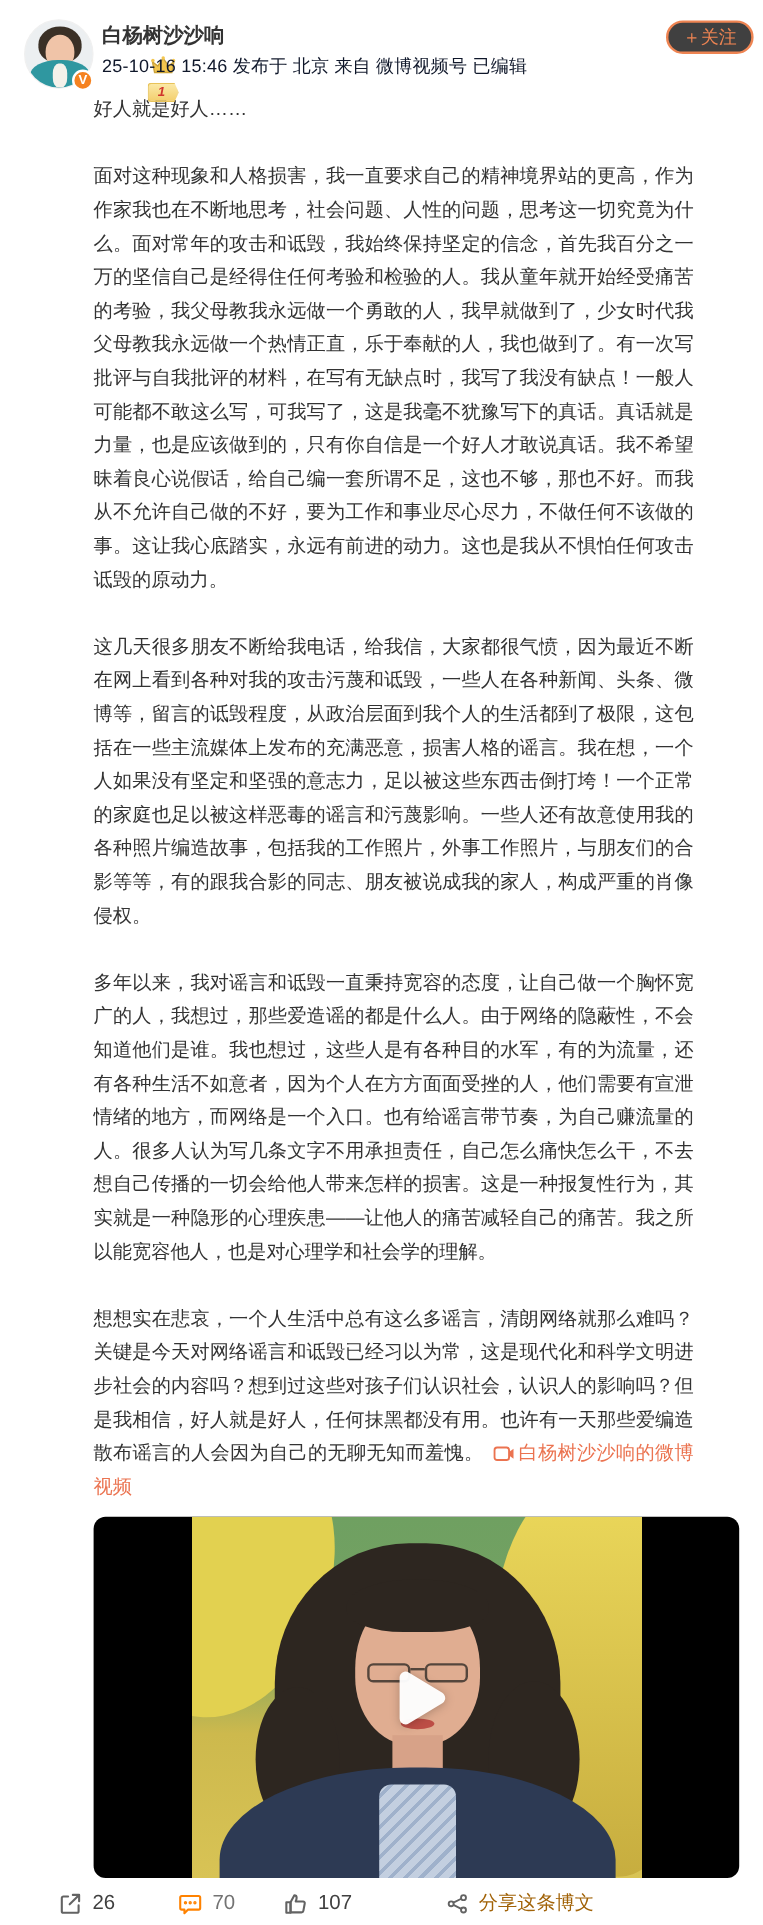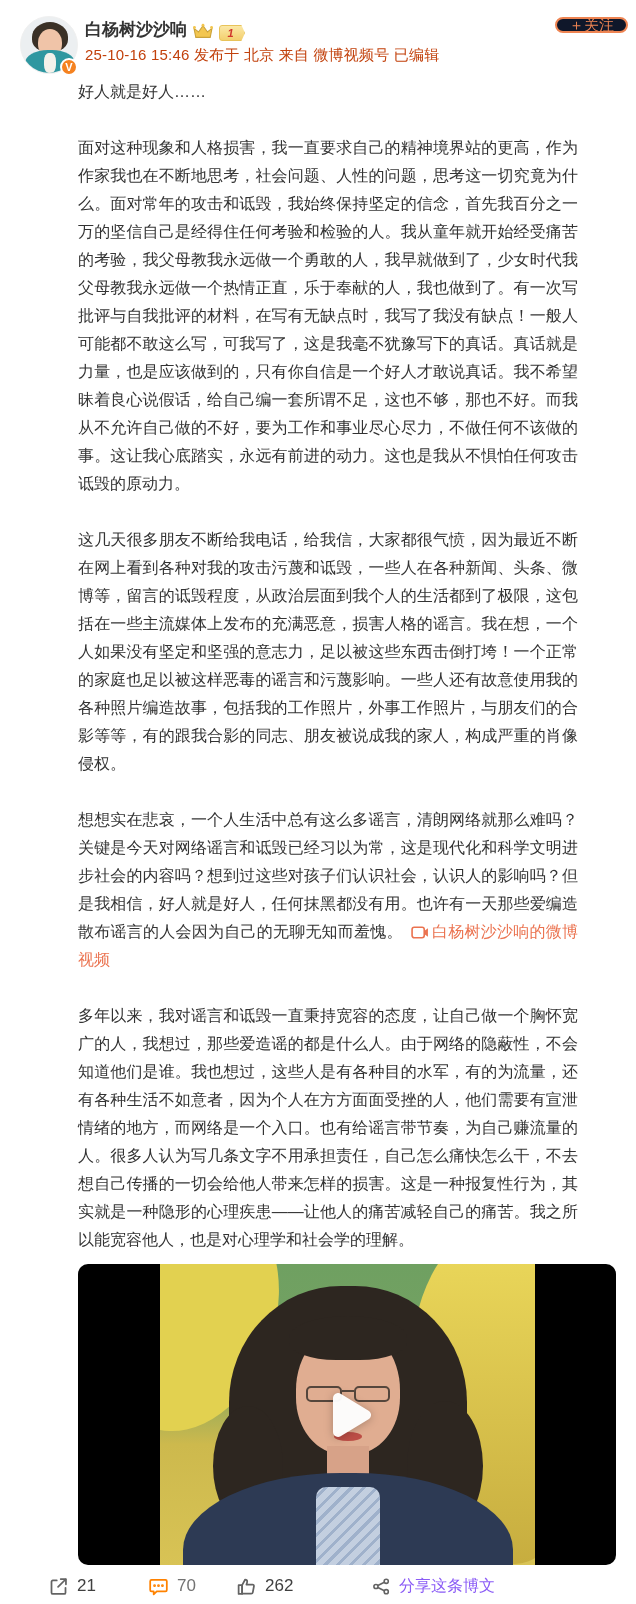--- a/index.html
+++ b/index.html
@@ -18,34 +18,34 @@
   }
   .avatar .hair{position:absolute;left:11px;top:5px;width:36px;height:30px;background:#3a3026;border-radius:50% 50% 42% 42%;}
   .avatar .face{position:absolute;left:17px;top:12px;width:24px;height:28px;background:#f0c4a8;border-radius:50% 50% 46% 46%;}
   .avatar .body{position:absolute;left:4px;top:33px;width:50px;height:28px;background:#2f97a0;border-radius:46% 46% 0 0;}
   .avatar .scarf{position:absolute;left:23px;top:36px;width:12px;height:20px;background:#f4f1ea;border-radius:40%;}
   .vbadge{
     position:absolute;left:60px;top:58px;width:18px;height:18px;border-radius:50%;
     background:#f58220;border:2px solid #ffffff;color:#fff;font-size:11px;font-weight:700;
     display:flex;align-items:center;justify-content:center;box-sizing:border-box;
   }
-  .name-row{position:absolute;left:85px;top:18px;display:flex;align-items:flex-end;gap:5px;}
+  .name-row{position:absolute;left:85px;top:18px;display:flex;align-items:center;gap:5px;flex-direction:column;}
   .name{font-size:17px;font-weight:700;color:#333333;}
   .crown{width:22px;height:18px;display:block;}
   .lvl-tag{
     height:16px;min-width:26px;padding:0 7px 0 4px;background:linear-gradient(180deg,#fbe8a6,#f3cf6e);
     border:1px solid #e8c35a;box-sizing:border-box;border-radius:3px 3px 3px 3px;
     clip-path:polygon(0 0,86% 0,100% 50%,86% 100%,0 100%);
     display:flex;align-items:center;justify-content:center;
   }
   .lvl-tag span{color:#d0352c;font-size:11px;font-weight:700;font-style:italic;}
-  .meta{position:absolute;left:85px;top:46px;font-size:15px;color:#c2410c;letter-spacing:.2px;text-align:right;}
+  .meta{position:absolute;left:85px;top:46px;font-size:15px;color:#0f172a;letter-spacing:.2px;text-align:right;}
   .follow-btn{
-    position:absolute;right:8px;top:17px;height:16px;padding:0 12px;border-radius:15px;
-    border:2px solid #ee8452;color:#ee8452;background:#0f172a;font-size:15px;
+    position:absolute;right:8px;top:17px;height:28px;padding:0 12px;border-radius:15px;
+    border:2px solid #ee8452;color:#ee8452;background:#404040;font-size:15px;
     display:flex;align-items:center;justify-content:center;box-sizing:border-box;
   }
 
   
   .content{padding:0 92px 0 78px;width:500px;box-sizing:content-box;}
   .content p{
     margin:28px 0 0 0;font-size:16px;line-height:28px;color:#333333;
     text-align:justify;word-break:break-all;
   }
   .content p.title{margin-top:0;}
@@ -77,21 +77,21 @@
     background:repeating-linear-gradient(135deg,#c3cfe0 0 6px,#9fb1cb 6px 9px);}
   .play-wrap{position:absolute;left:0;top:0;width:100%;height:100%;display:flex;align-items:center;justify-content:center;}
   .play-wrap svg{display:block;filter:drop-shadow(0 1px 4px rgba(0,0,0,.25));}
 
   
   .action-bar{position:relative;height:42px;}
   .act{position:absolute;top:0;height:42px;display:flex;align-items:center;gap:8px;}
   .act .cnt{font-size:17px;color:#404040;}
   .act.comment .cnt{color:#737373;}
   .act.repost{left:48px;} .act.comment{left:148px;} .act.like{left:236px;} .act.share{left:372px;}
-  .act.share .cnt{color:#8b5cf6;font-size:16px;}
+  .act.share .cnt{color:#a16207;font-size:16px;}
 </style>
 </head>
 <body>
 
 <div class="post">
 
   <div class="header">
     <div class="avatar">
       <div class="hair"></div>
       <div class="face"></div>
@@ -115,25 +115,25 @@
 
     <div class="meta">25-10-16 15:46 发布于 北京 来自 微博视频号 已编辑</div>
 
     <div class="follow-btn">＋关注</div>
   </div>
 
   <div class="content">
     <p class="title">好人就是好人……</p>
     <p>面对这种现象和人格损害，我一直要求自己的精神境界站的更高，作为作家我也在不断地思考，社会问题、人性的问题，思考这一切究竟为什么。面对常年的攻击和诋毁，我始终保持坚定的信念，首先我百分之一万的坚信自己是经得住任何考验和检验的人。我从童年就开始经受痛苦的考验，我父母教我永远做一个勇敢的人，我早就做到了，少女时代我父母教我永远做一个热情正直，乐于奉献的人，我也做到了。有一次写批评与自我批评的材料，在写有无缺点时，我写了我没有缺点！一般人可能都不敢这么写，可我写了，这是我毫不犹豫写下的真话。真话就是力量，也是应该做到的，只有你自信是一个好人才敢说真话。我不希望昧着良心说假话，给自己编一套所谓不足，这也不够，那也不好。而我从不允许自己做的不好，要为工作和事业尽心尽力，不做任何不该做的事。这让我心底踏实，永远有前进的动力。这也是我从不惧怕任何攻击诋毁的原动力。</p>
     <p>这几天很多朋友不断给我电话，给我信，大家都很气愤，因为最近不断在网上看到各种对我的攻击污蔑和诋毁，一些人在各种新闻、头条、微博等，留言的诋毁程度，从政治层面到我个人的生活都到了极限，这包括在一些主流媒体上发布的充满恶意，损害人格的谣言。我在想，一个人如果没有坚定和坚强的意志力，足以被这些东西击倒打垮！一个正常的家庭也足以被这样恶毒的谣言和污蔑影响。一些人还有故意使用我的各种照片编造故事，包括我的工作照片，外事工作照片，与朋友们的合影等等，有的跟我合影的同志、朋友被说成我的家人，构成严重的肖像侵权。</p>
+    <p>多年以来，我对谣言和诋毁一直秉持宽容的态度，让自己做一个胸怀宽广的人，我想过，那些爱造谣的都是什么人。由于网络的隐蔽性，不会知道他们是谁。我也想过，这些人是有各种目的水军，有的为流量，还有各种生活不如意者，因为个人在方方面面受挫的人，他们需要有宣泄情绪的地方，而网络是一个入口。也有给谣言带节奏，为自己赚流量的人。很多人认为写几条文字不用承担责任，自己怎么痛快怎么干，不去想自己传播的一切会给他人带来怎样的损害。这是一种报复性行为，其实就是一种隐形的心理疾患——让他人的痛苦减轻自己的痛苦。我之所以能宽容他人，也是对心理学和社会学的理解。</p>
     <p><span>想想实在悲哀，一个人生活中总有这么多谣言，清朗网络就那么难吗？关键是今天对网络谣言和诋毁已经习以为常，这是现代化和科学文明进步社会的内容吗？想到过这些对孩子们认识社会，认识人的影响吗？但是我相信，好人就是好人，任何抹黑都没有用。也许有一天那些爱编造散布谣言的人会因为自己的无聊无知而羞愧。</span><a class="video-link" href="#"><svg class="cam" width="18" height="15" viewBox="0 0 20 16">
             <rect x="1.2" y="2.2" width="13.5" height="11.6" rx="2.4" fill="none" stroke="#eb7350" stroke-width="1.8"></rect>
             <path d="M14.7 6.4 L18.8 3.4 V12.6 L14.7 9.6 Z" fill="#eb7350"></path>
           </svg><span>白杨树沙沙响的微博视频</span></a></p>
-    <p>多年以来，我对谣言和诋毁一直秉持宽容的态度，让自己做一个胸怀宽广的人，我想过，那些爱造谣的都是什么人。由于网络的隐蔽性，不会知道他们是谁。我也想过，这些人是有各种目的水军，有的为流量，还有各种生活不如意者，因为个人在方方面面受挫的人，他们需要有宣泄情绪的地方，而网络是一个入口。也有给谣言带节奏，为自己赚流量的人。很多人认为写几条文字不用承担责任，自己怎么痛快怎么干，不去想自己传播的一切会给他人带来怎样的损害。这是一种报复性行为，其实就是一种隐形的心理疾患——让他人的痛苦减轻自己的痛苦。我之所以能宽容他人，也是对心理学和社会学的理解。</p>
   </div>
 
   <div class="video-card">
     <div class="frame">
       <div class="drape-l"></div>
       <div class="drape-r"></div>
       <div class="p-hair"></div>
       <div class="p-face"></div>
       <div class="p-bangs"></div>
       <div class="p-glasses">
@@ -153,37 +153,37 @@
     </div>
   </div>
 
   <div class="action-bar">
     <div class="act repost">
       <svg width="21" height="21" viewBox="0 0 24 24" fill="none" stroke="#636363" stroke-width="2" stroke-linecap="round" stroke-linejoin="round">
         <path d="M20 13.5 V19 a1.5 1.5 0 0 1 -1.5 1.5 H5.5 A1.5 1.5 0 0 1 4 19 V6.5 A1.5 1.5 0 0 1 5.5 5 H10"></path>
         <path d="M14.5 3.5 H20.5 V9.5"></path>
         <path d="M20 4 L11.5 12.5"></path>
       </svg>
-      <span class="cnt">21</span>
+      <span class="cnt">26</span>
     </div>
     <div class="act comment">
       <svg width="21" height="21" viewBox="0 0 24 24" fill="none" stroke="#ff8200" stroke-width="2" stroke-linecap="round" stroke-linejoin="round">
         <path d="M4 4.5 h16 a1.5 1.5 0 0 1 1.5 1.5 v10 a1.5 1.5 0 0 1 -1.5 1.5 H10 l-3.5 3.5 v-3.5 H4 a1.5 1.5 0 0 1 -1.5 -1.5 v-10 A1.5 1.5 0 0 1 4 4.5 Z"></path>
         <circle cx="7.5" cy="11" r="0.6" fill="#ff8200"></circle>
           <circle cx="12" cy="11" r="0.6" fill="#ff8200"></circle>
           <circle cx="16.5" cy="11" r="0.6" fill="#ff8200"></circle>
       </svg>
       <span class="cnt">70</span>
     </div>
     <div class="act like">
       <svg width="21" height="21" viewBox="0 0 24 24" fill="none" stroke="#636363" stroke-width="2" stroke-linecap="round" stroke-linejoin="round">
         <path d="M7 10.5 L10.5 4 c1.4 0 2.3 1 2.3 2.2 0 1 -.6 2.8 -.9 3.6 h7.1 c1 0 1.7 .9 1.5 1.9 l-1.3 7 c-.15 .9 -.9 1.5 -1.8 1.5 H7 Z"></path>
         <path d="M7 10.5 H3 V20.5 H7 Z"></path>
       </svg>
-      <span class="cnt">262</span>
+      <span class="cnt">107</span>
     </div>
     <div class="act share">
       <svg width="19" height="19" viewBox="0 0 24 24" fill="none" stroke="#636363" stroke-width="2">
         <circle cx="5" cy="12" r="2.6"></circle>
           <circle cx="18" cy="5.5" r="2.6"></circle>
           <circle cx="18" cy="18.5" r="2.6"></circle>
         <path d="M7.4 10.8 L15.6 6.7 M7.4 13.2 L15.6 17.3"></path>
       </svg>
       <span class="cnt">分享这条博文</span>
     </div>

